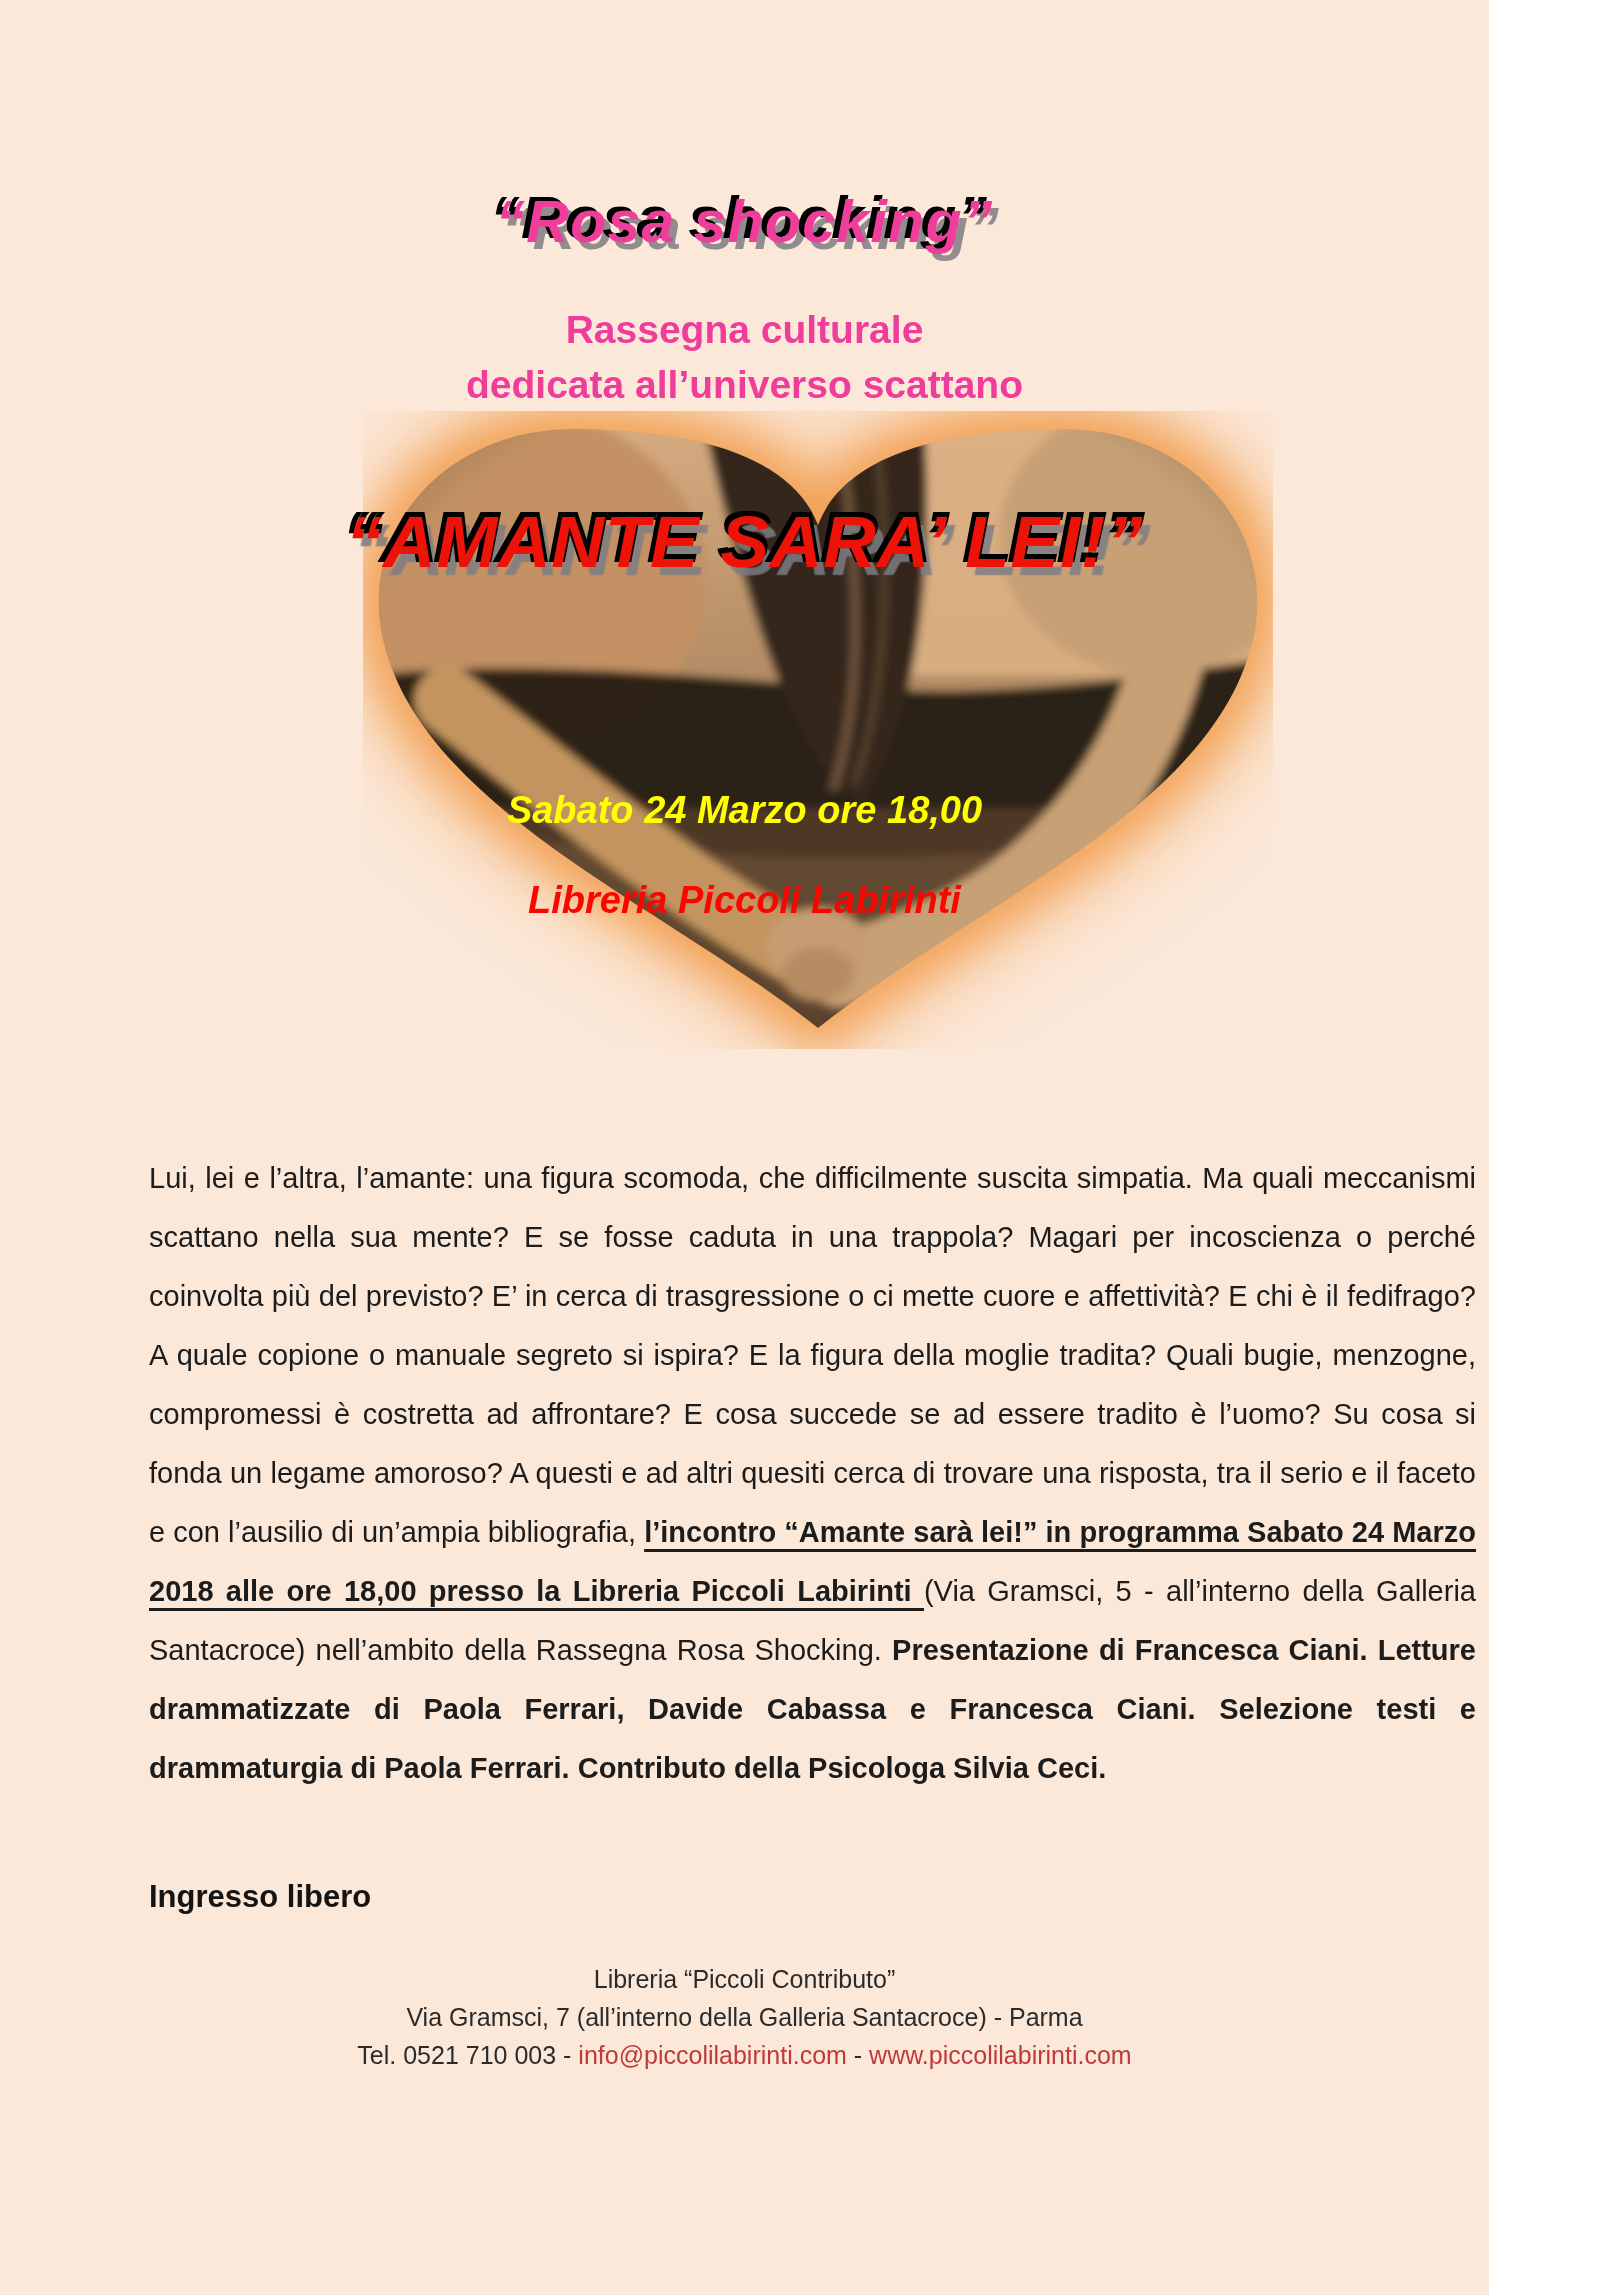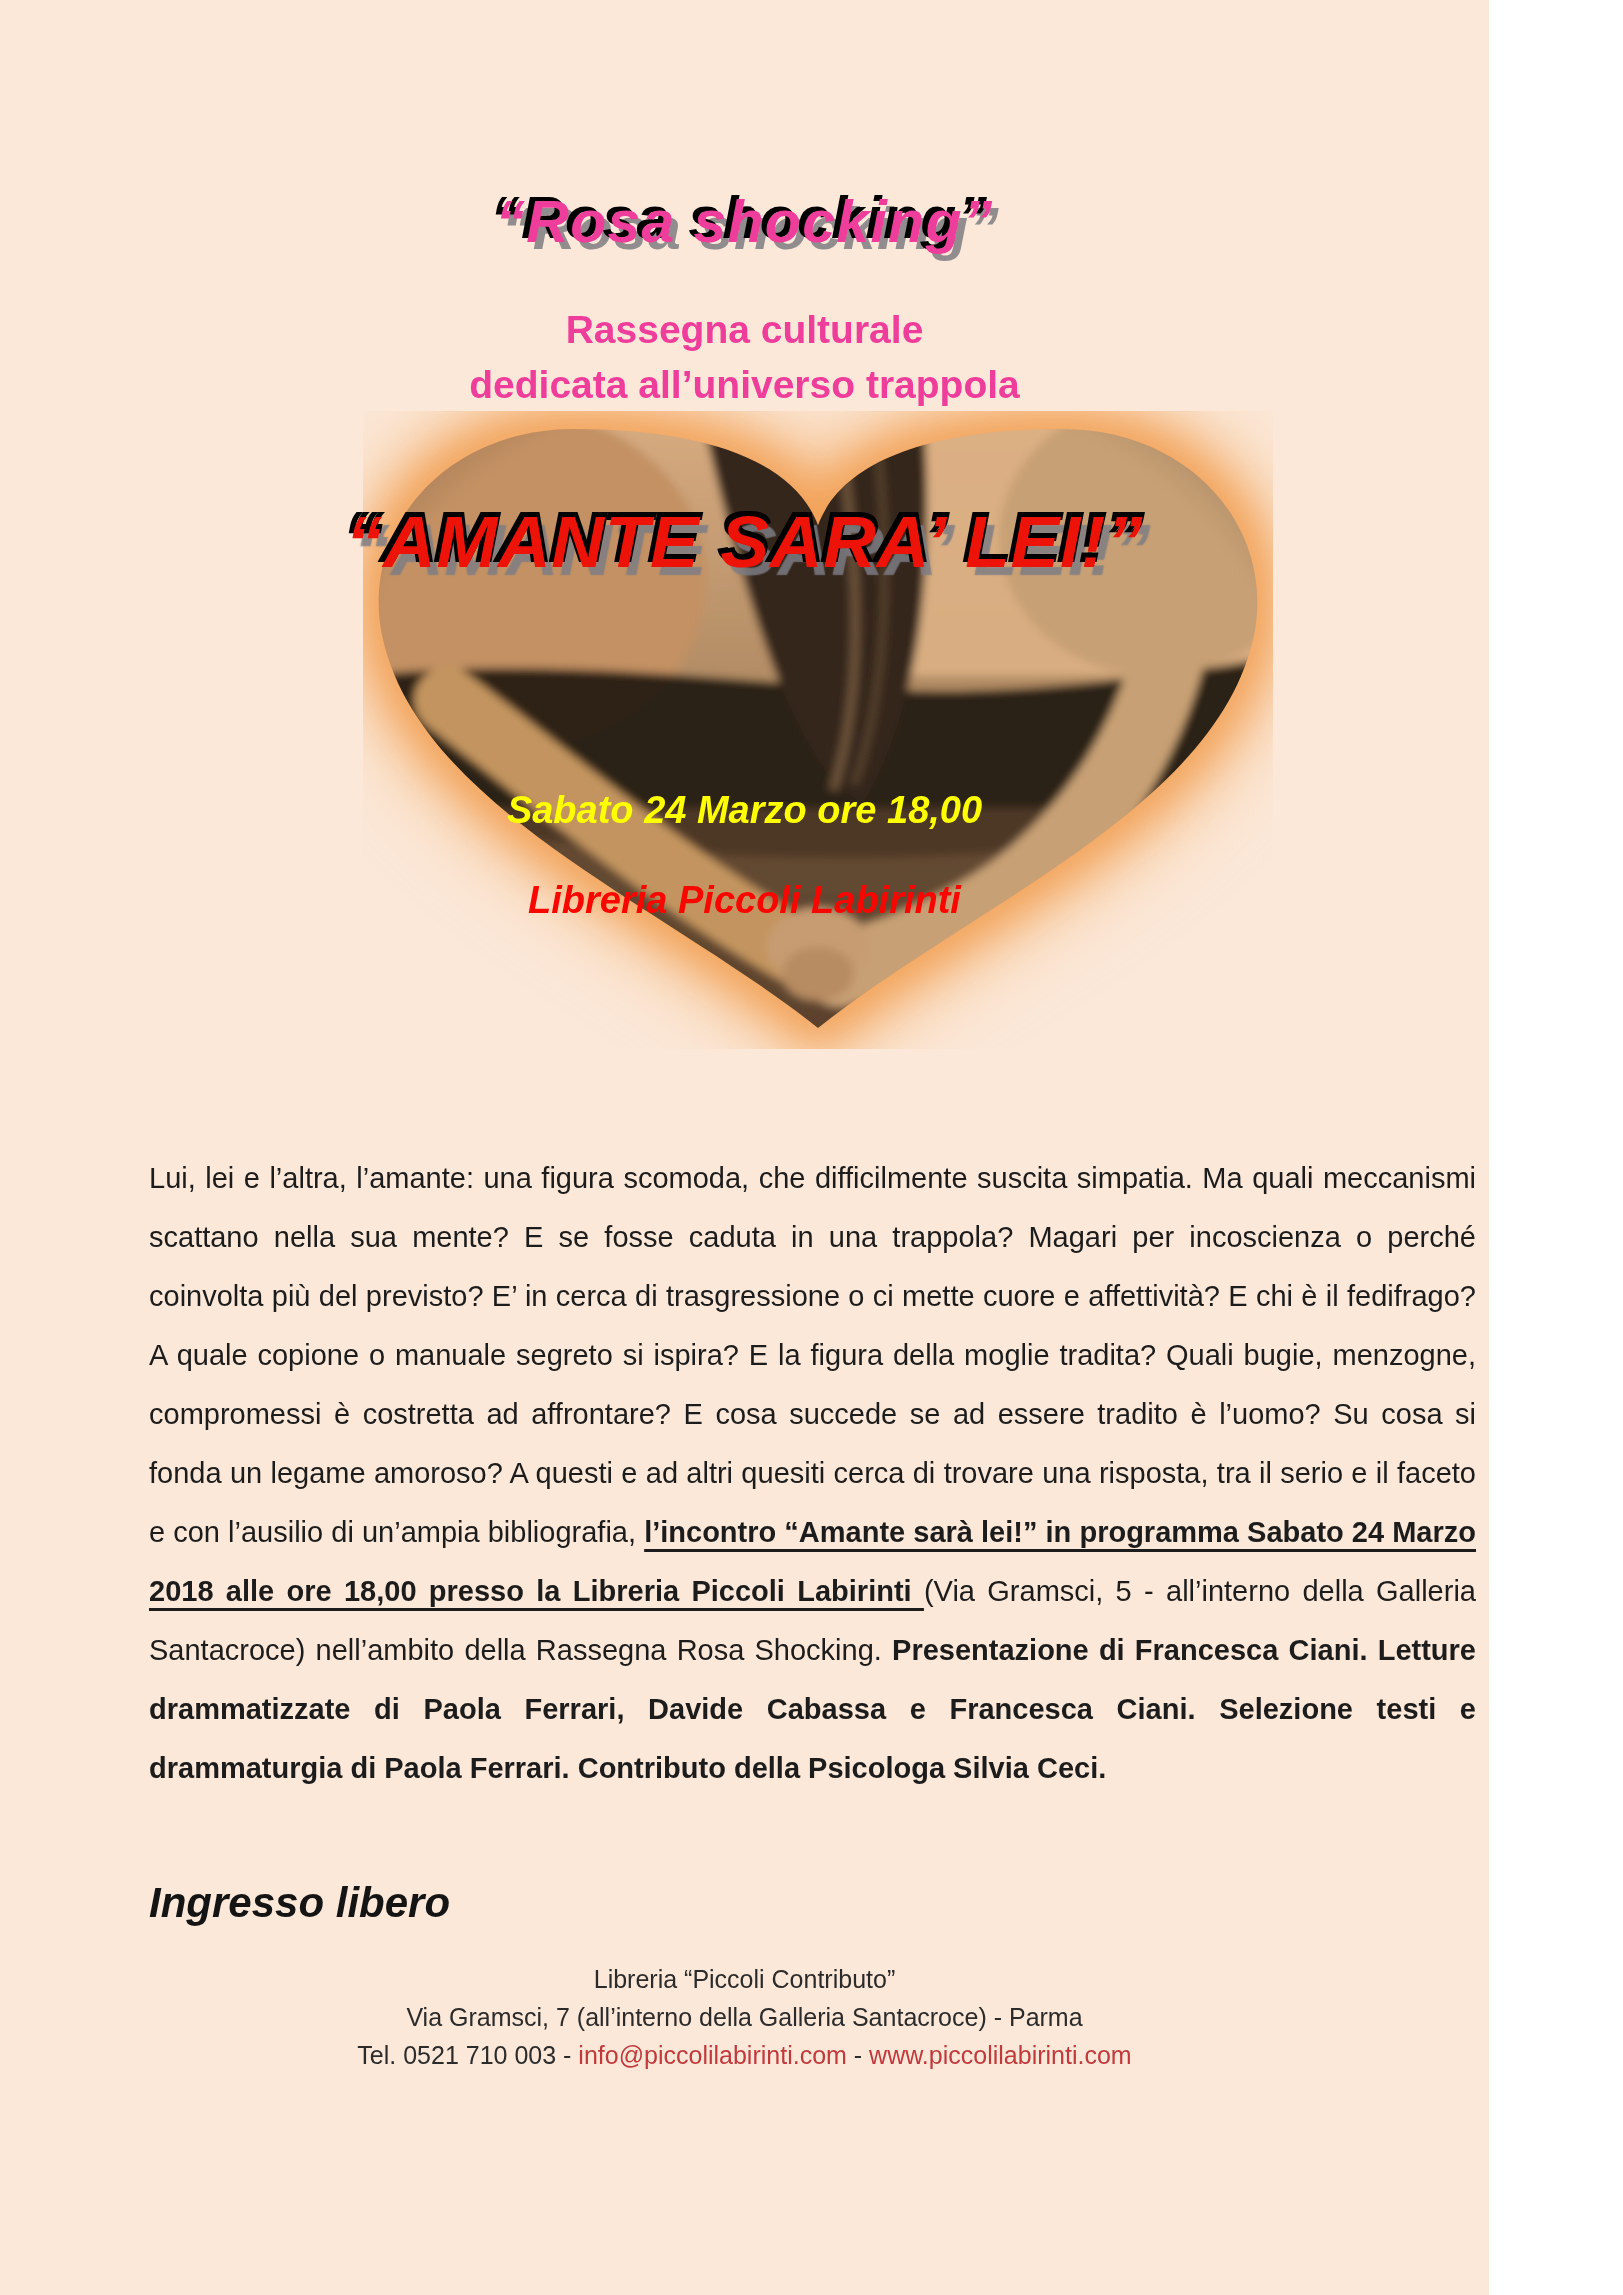--- a/index.html
+++ b/index.html
@@ -59,40 +59,40 @@
     font-size:29px;line-height:59px;
     text-align:justify;
     color:#1c1c1c;
   }
   .b{font-weight:bold;}
   .u{text-decoration:underline;text-decoration-thickness:2.6px;text-underline-offset:6.5px;}
   .red-link{color:var(--link-red,#c0393b);}
 
   .free-entry{
     position:absolute;left:149px;top:1879px;
-    font-size:42px;font-weight:bold;font-style:italic;
+    font-size:31px;font-weight:bold;
     color:#141414;
   }
 
   .footer{
     top:1960px;
     font-size:25px;line-height:38px;
     color:#2b2b2b;
   }
 </style>
 </head>
 <body>
 
 <div class="page">
 
   <div class="centered event-series-title">“Rosa shocking”</div>
 
   <div class="centered series-subtitle">
     <div>Rassegna culturale</div>
-    <div>dedicata all’universo trappola</div>
+    <div>dedicata all’universo scattano</div>
   </div>
 
   <div class="heart-wrap">
     <svg viewBox="0 0 302 212" preserveAspectRatio="none">
       <defs>
         <linearGradient id="ph" x1="0" y1="0" x2="0" y2="1">
           <stop offset="0" stop-color="#d8ac81"></stop>
           <stop offset="0.45" stop-color="#b08a63"></stop>
           <stop offset="1" stop-color="#6b4c33"></stop>
         </linearGradient>

